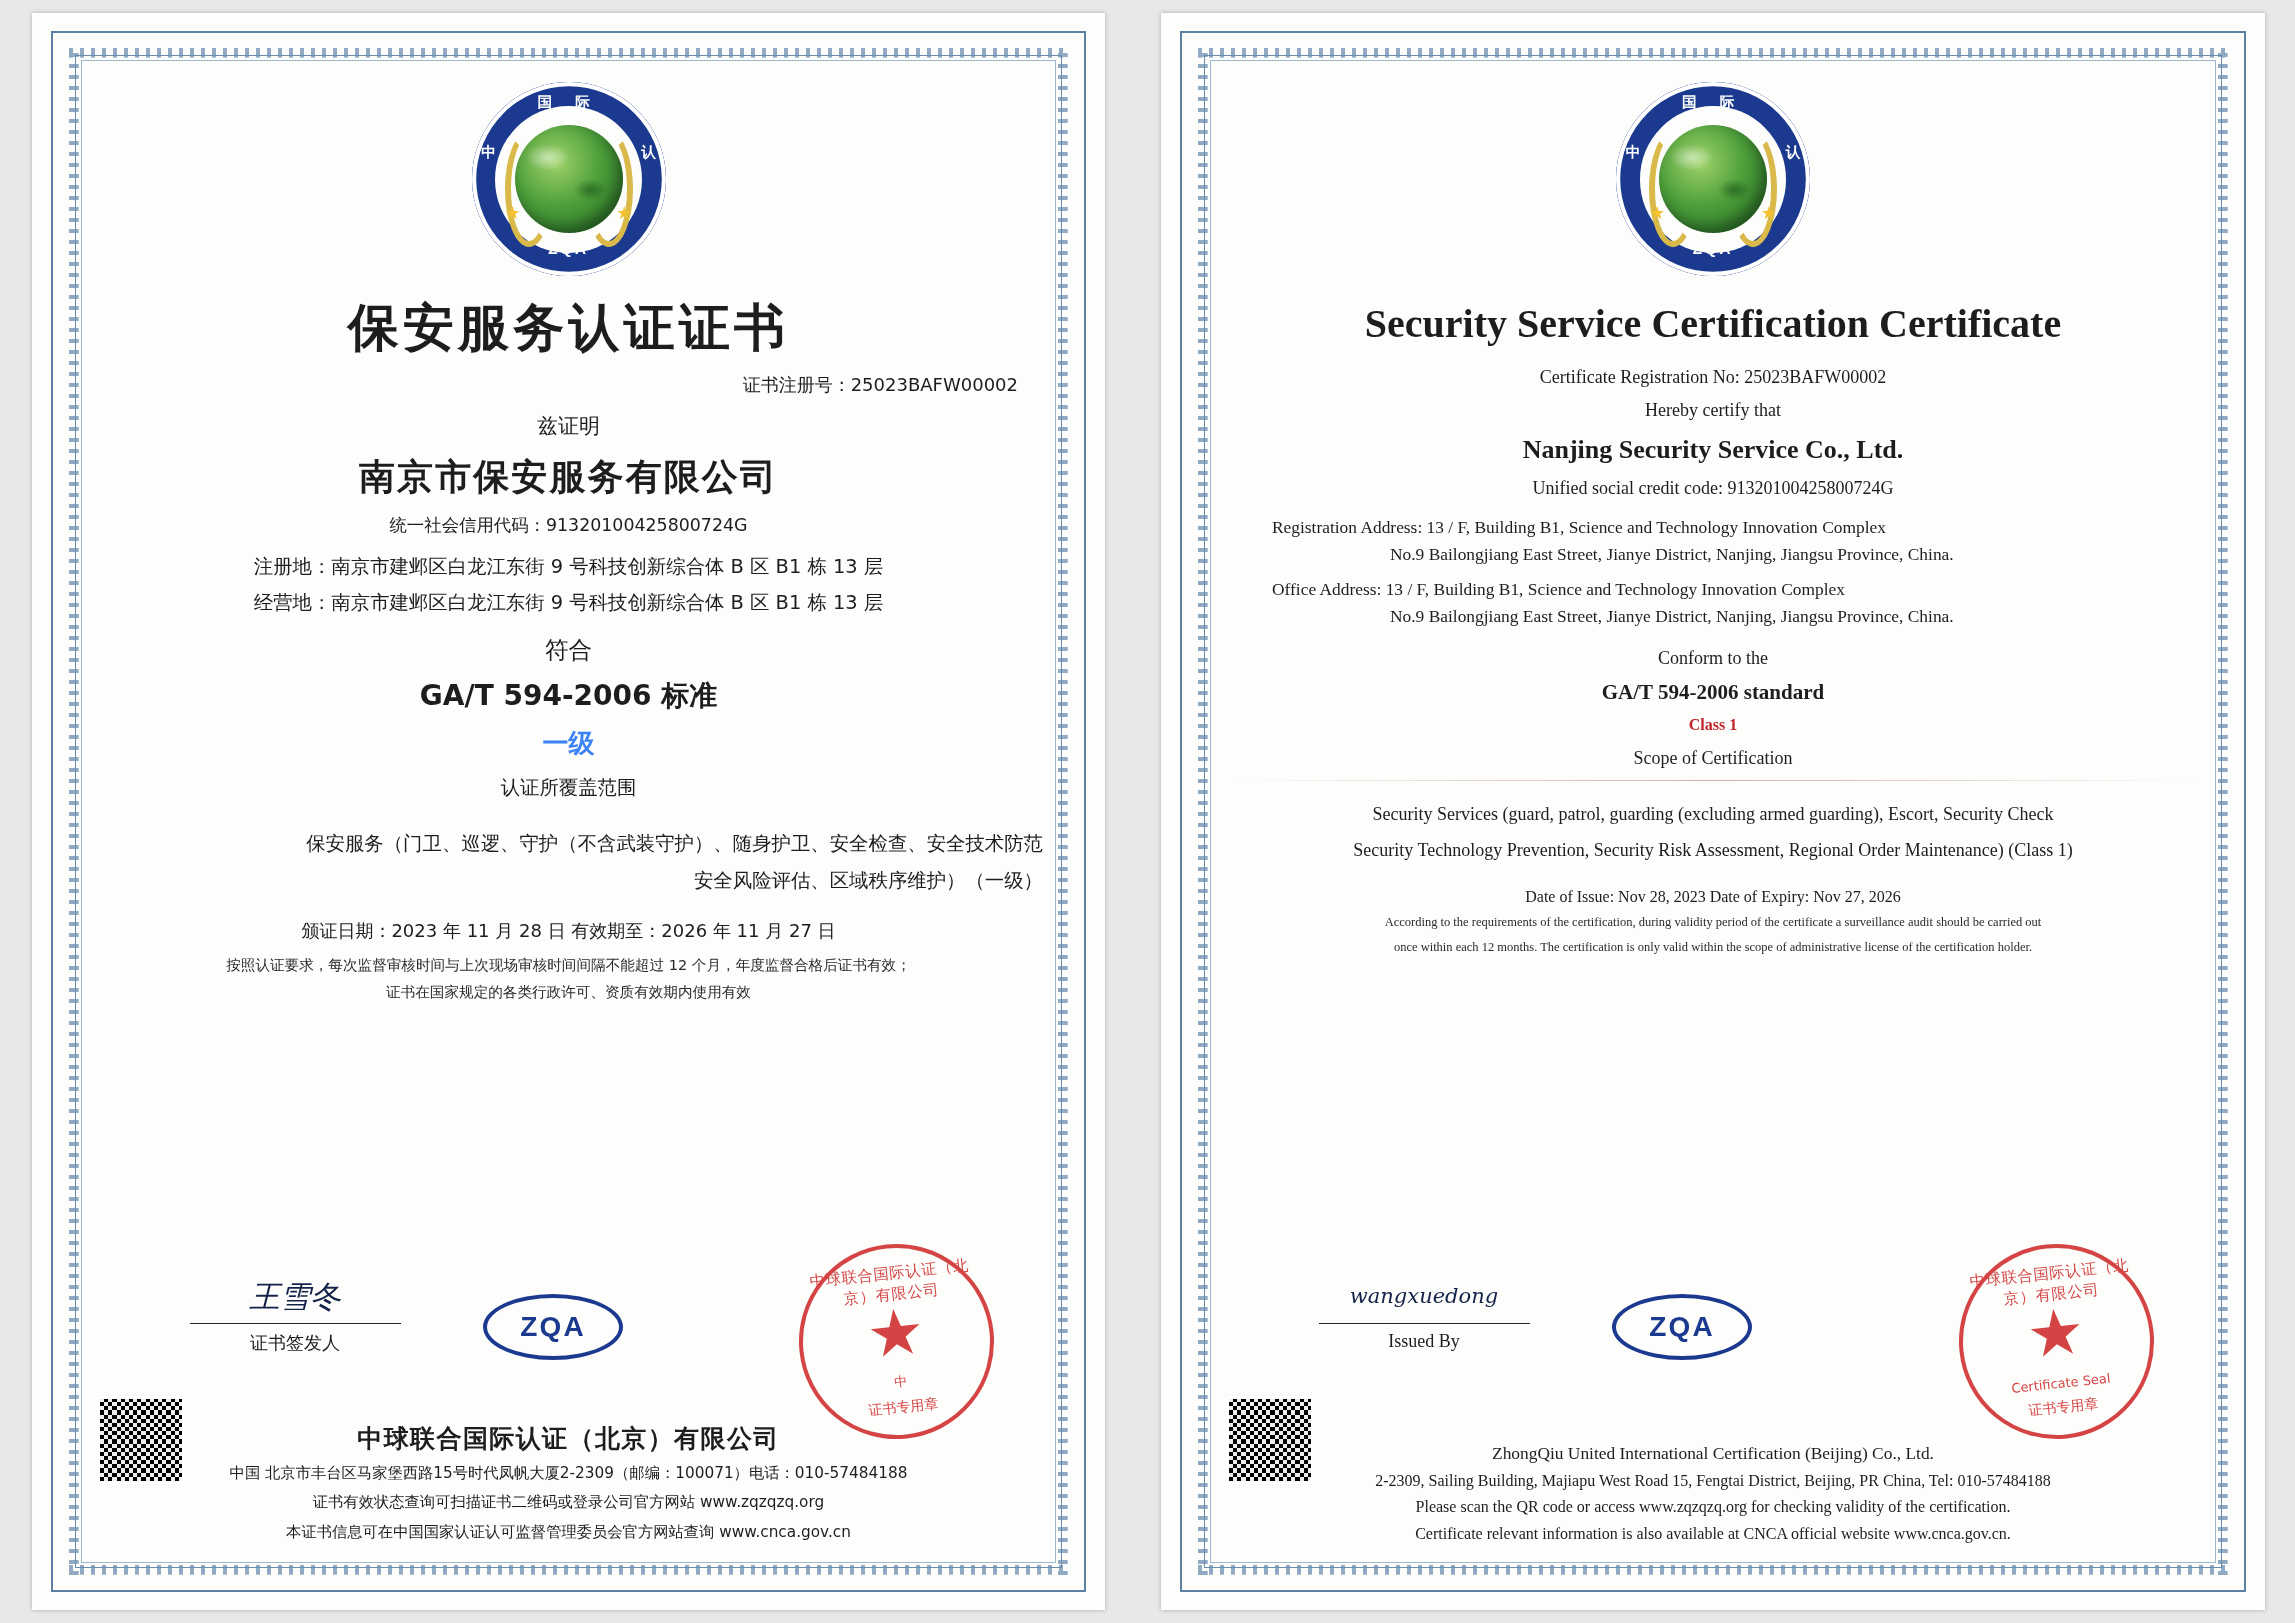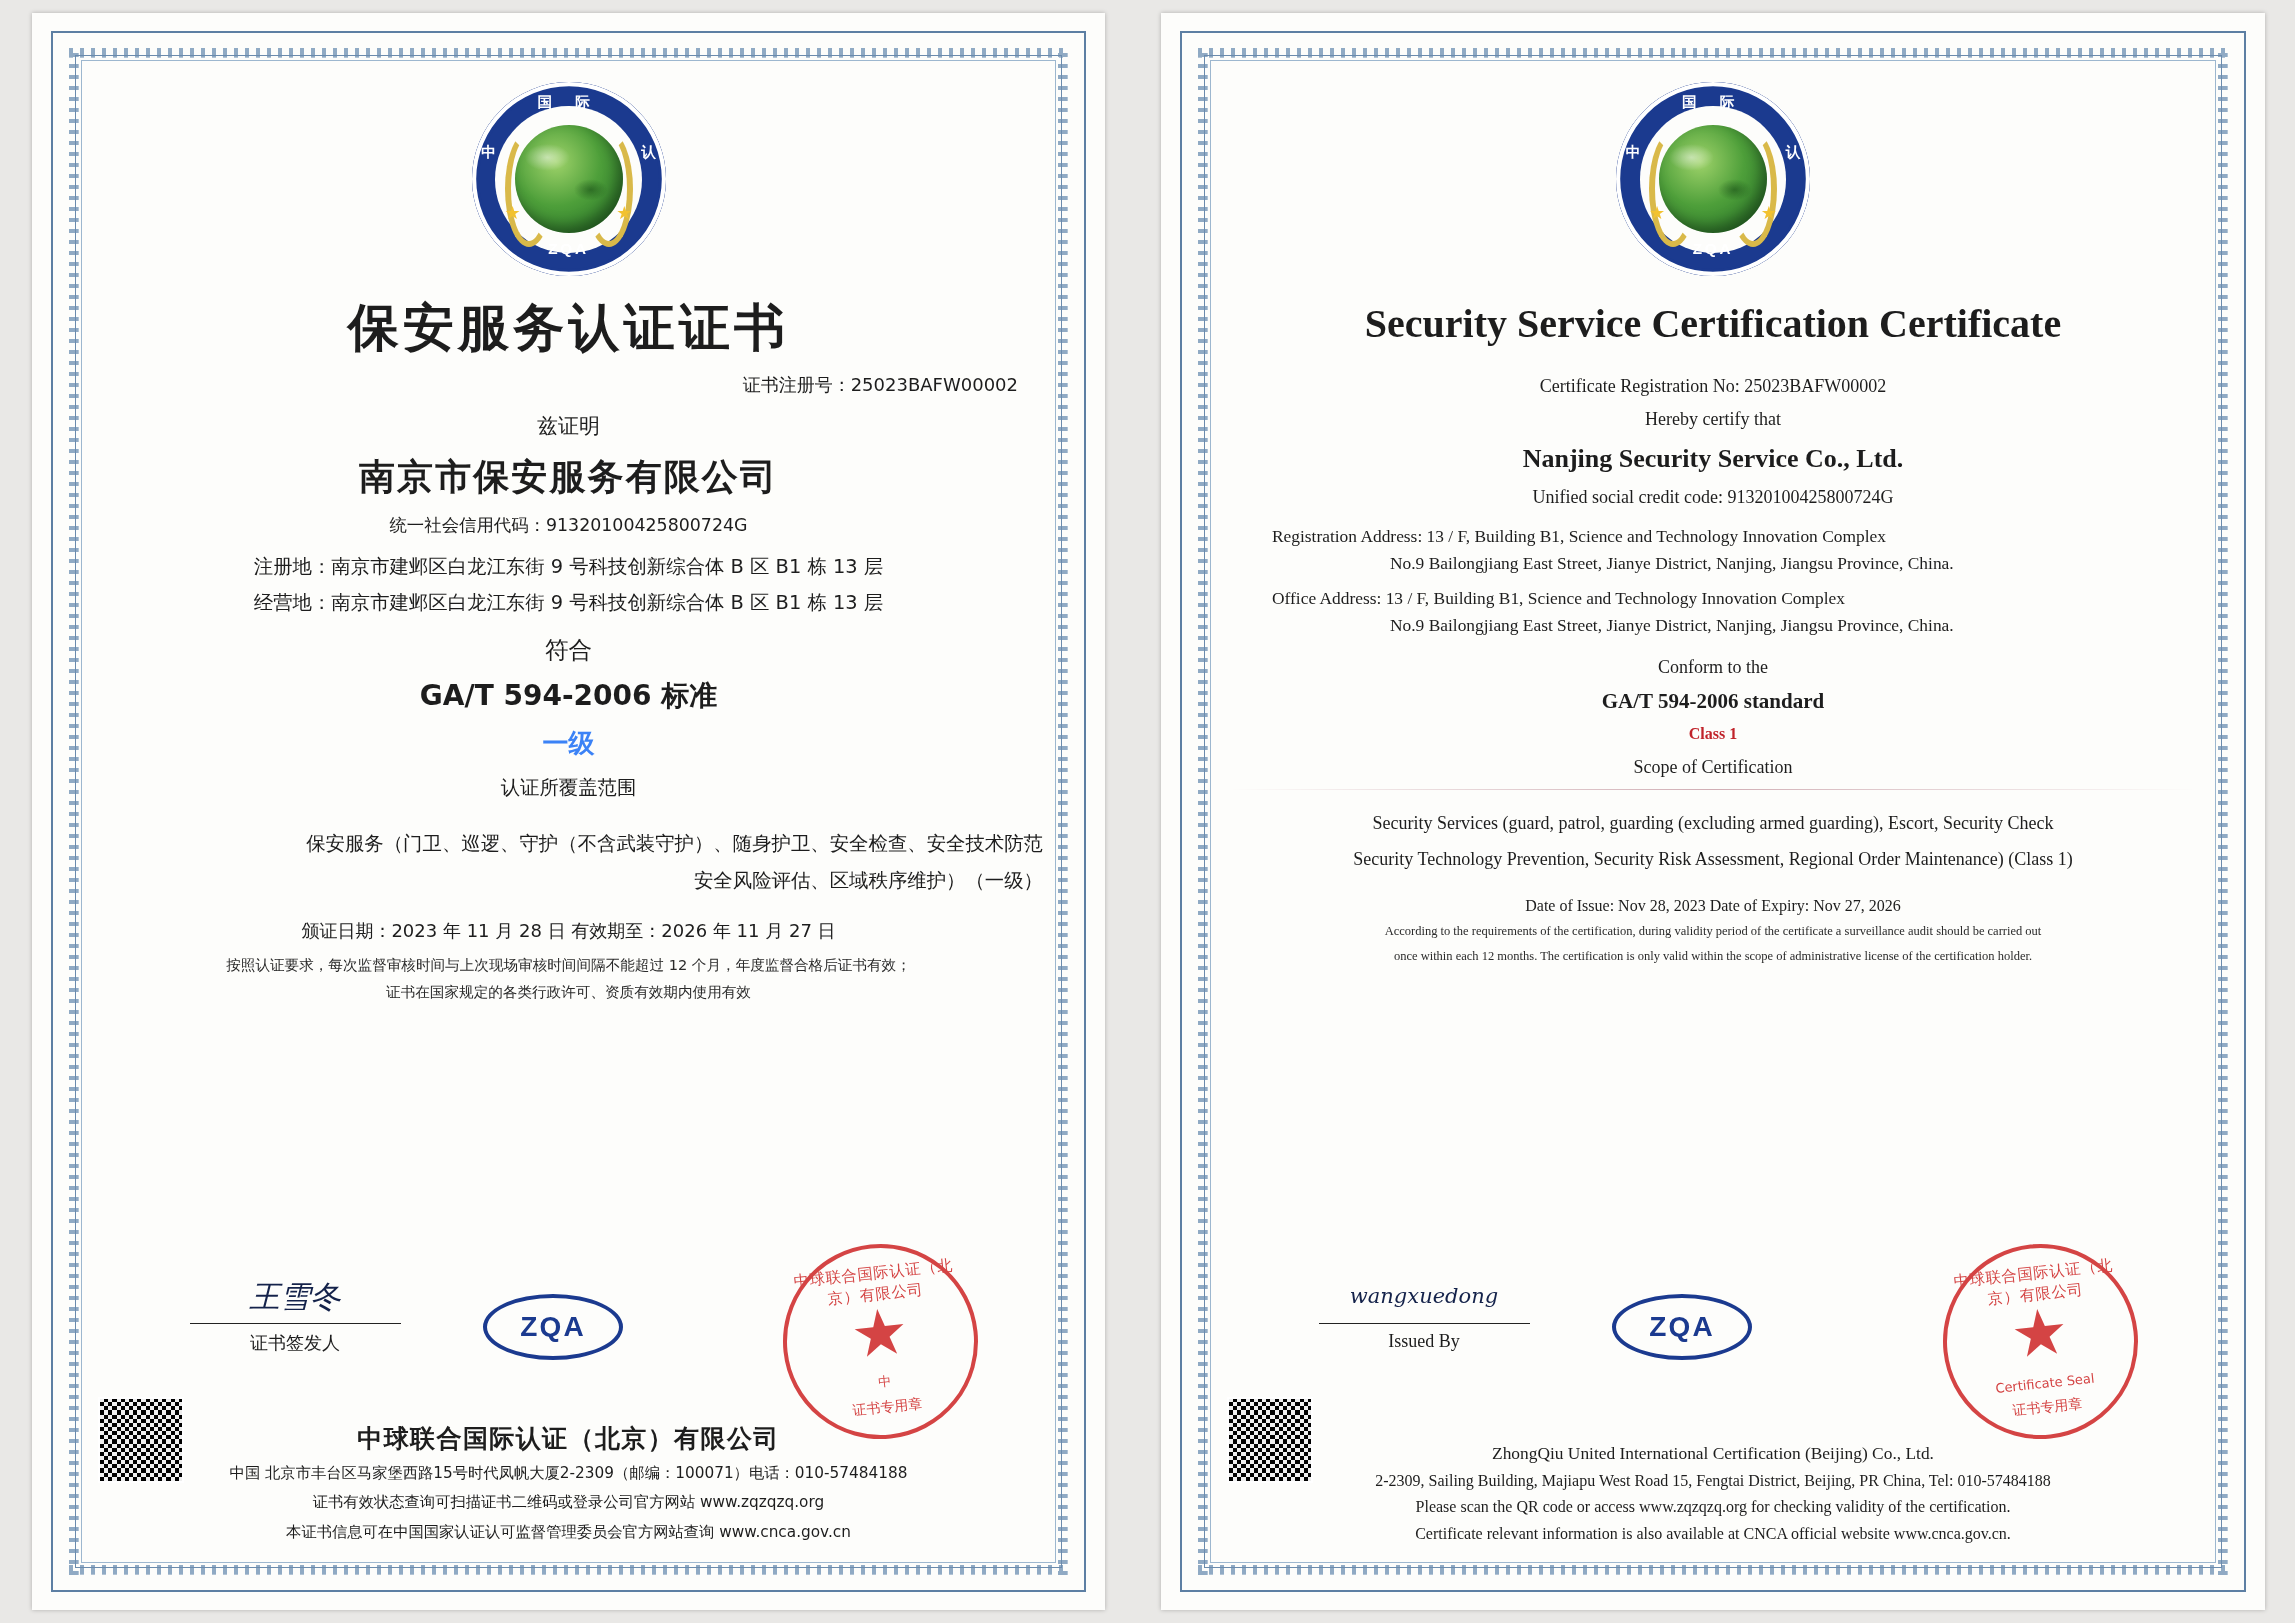--- a/index.html
+++ b/index.html
@@ -152,21 +152,21 @@
     font-family: "Liberation Serif", serif;
   }
   .regno-cn {
     margin-top: 9.7px;
     font-size: 18px;
     text-align: right;
     padding-right: 25px;
     font-family: "DejaVu Sans", sans-serif;
   }
   .regno-en {
-    margin-top: 29px;
+    margin-top: 20px;
     font-size: 18px;
   }
   .line { margin-top: 12.5px; font-size: 18px; }
   .hereby-cn { margin-top: 15.3px; font-size: 21px; font-family: "DejaVu Sans", sans-serif; }
   .company-cn {
     margin-top: 12.5px;
     font-size: 36px;
     font-weight: bold;
     letter-spacing: 2.1px;
     font-family: "DejaVu Sans", sans-serif;
@@ -227,21 +227,21 @@
     margin-top: 5.6px;
     font-size: 12.5px;
     line-height: 1.6;
     color: #2a2a2a;
     padding: 0 28px;
   }
 
   
   .sigrow {
     position: absolute;
-    left: 0; right: 16px; bottom: 146px;
+    left: 0; right: 0; bottom: 146px;
     height: 146px;
   }
   .sig-block {
     position: absolute;
     left: 83px;
     top: 14px;
     width: 236px;
     text-align: center;
   }
   .sig-script {

